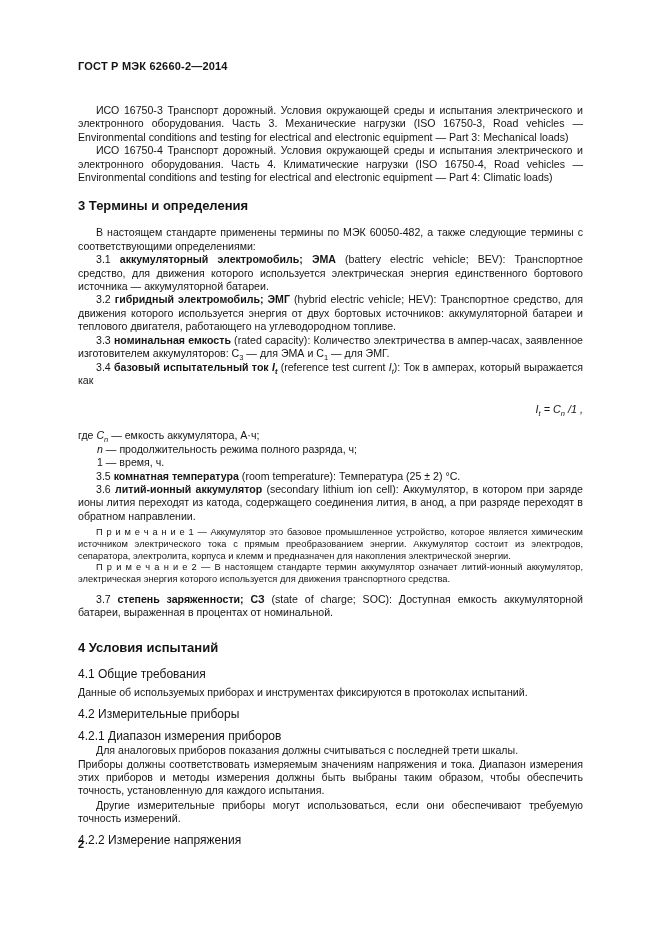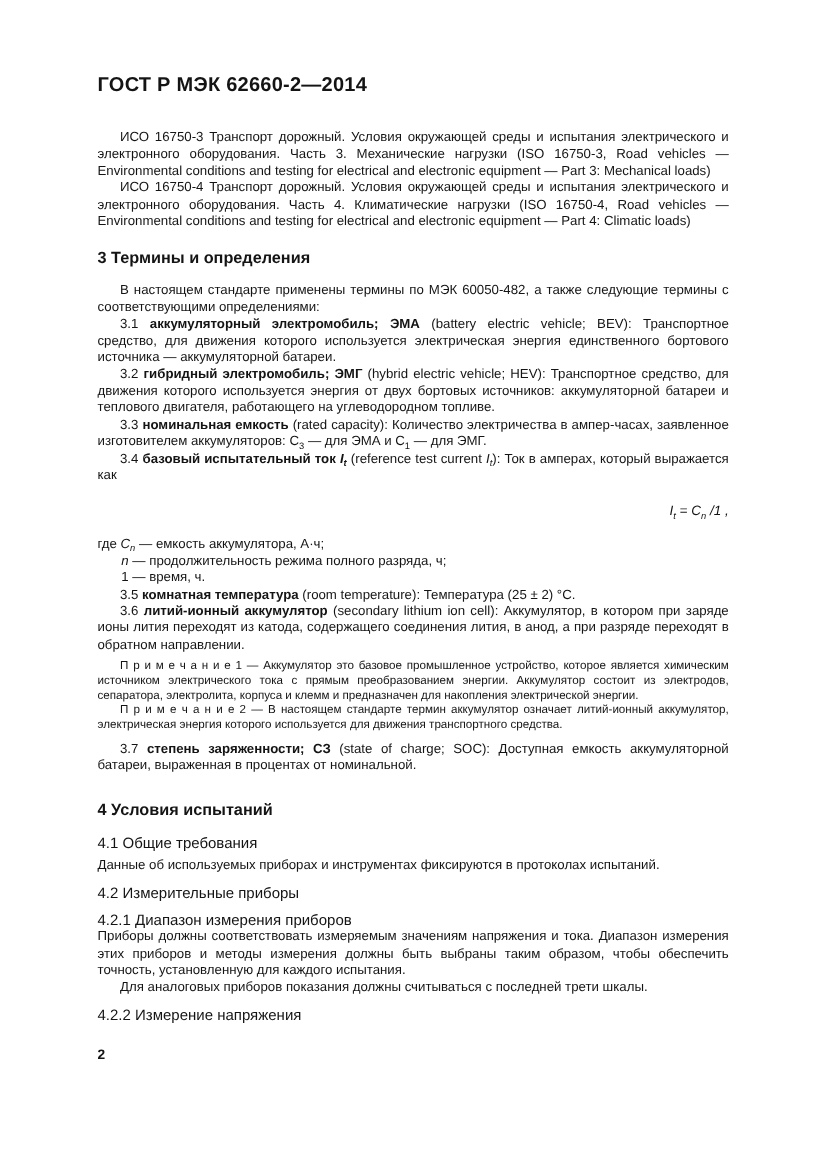--- a/index.html
+++ b/index.html
@@ -7,21 +7,21 @@
     position:relative;
     width:661px;height:935px;
     background:#ffffff;
     color:#141414;
     font-family:"Liberation Sans","DejaVu Sans",sans-serif;
     overflow:hidden;
     box-sizing:border-box;
   }
   .running-header{
     position:absolute;top:60px;left:78px;
-    font-size:16px;font-weight:bold;letter-spacing:.2px;
+    font-size:11px;font-weight:bold;letter-spacing:.2px;
     white-space:nowrap;
   }
   .content{
     position:absolute;top:104px;left:78px;width:505px;
   }
   p{margin:0;}
   .body{
     font-size:10.6px;line-height:13.4px;
     text-align:justify;
   }
@@ -101,22 +101,23 @@
     <p class="body ind"><span>3.7 </span><span class="term">степень заряженности; СЗ</span><span> (state of charge; SOC): Доступная емкость аккумуляторной батареи, выраженная в процентах от номинальной.</span></p>
 
     <h2 class="h-main sec4">4 Условия испытаний</h2>
 
     <h3 class="h-sub">4.1 Общие требования</h3>
     <p class="body">Данные об используемых приборах и инструментах фиксируются в протоколах испытаний.</p>
 
     <h3 class="h-sub">4.2 Измерительные приборы</h3>
 
     <h3 class="h-sub tight">4.2.1 Диапазон измерения приборов</h3>
+    <p class="body ind mt">Для аналоговых приборов показания должны считываться с последней трети шкалы.</p>
     <p class="body">Приборы должны соответствовать измеряемым значениям напряжения и тока. Диапазон измерения этих приборов и методы измерения должны быть выбраны таким образом, чтобы обеспечить точность, установленную для каждого испытания.</p>
-    <p class="body ind mt">Для аналоговых приборов показания должны считываться с последней трети шкалы.</p>
+    <p class="body ind mt">Другие измерительные приборы могут использоваться, если они обеспечивают требуемую точность измерений.</p>
 
     <h3 class="h-sub tight gap-s">4.2.2 Измерение напряжения</h3>
 
   </div>
 
   <div class="page-number">2</div>
 
 </div>
 
 </body></html>

